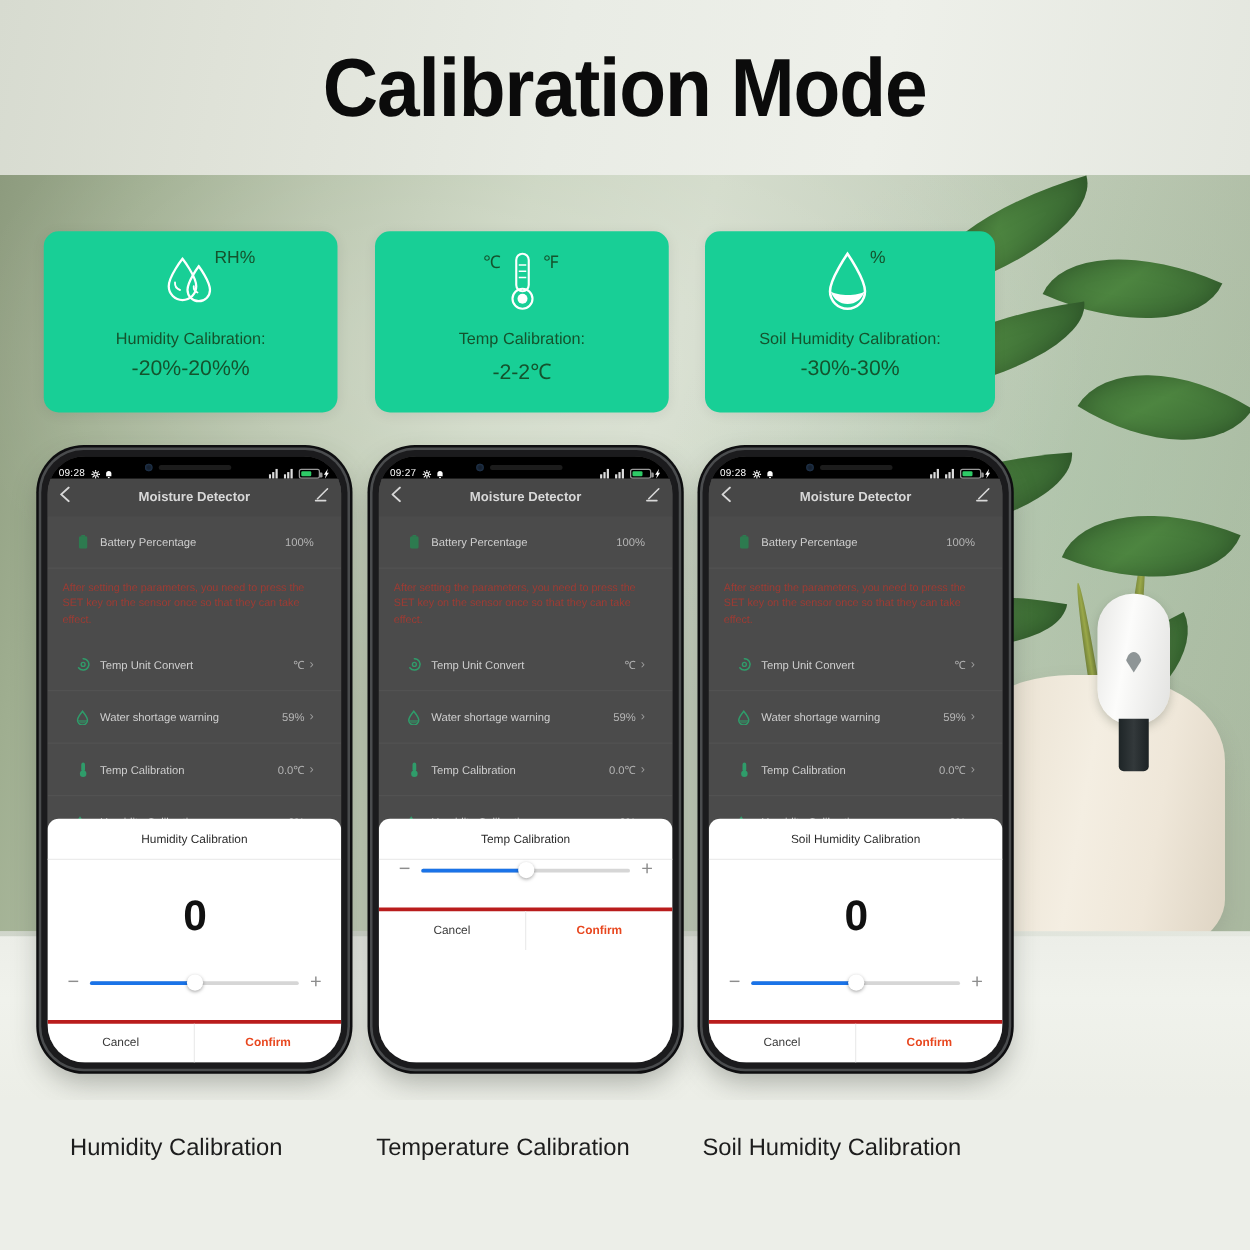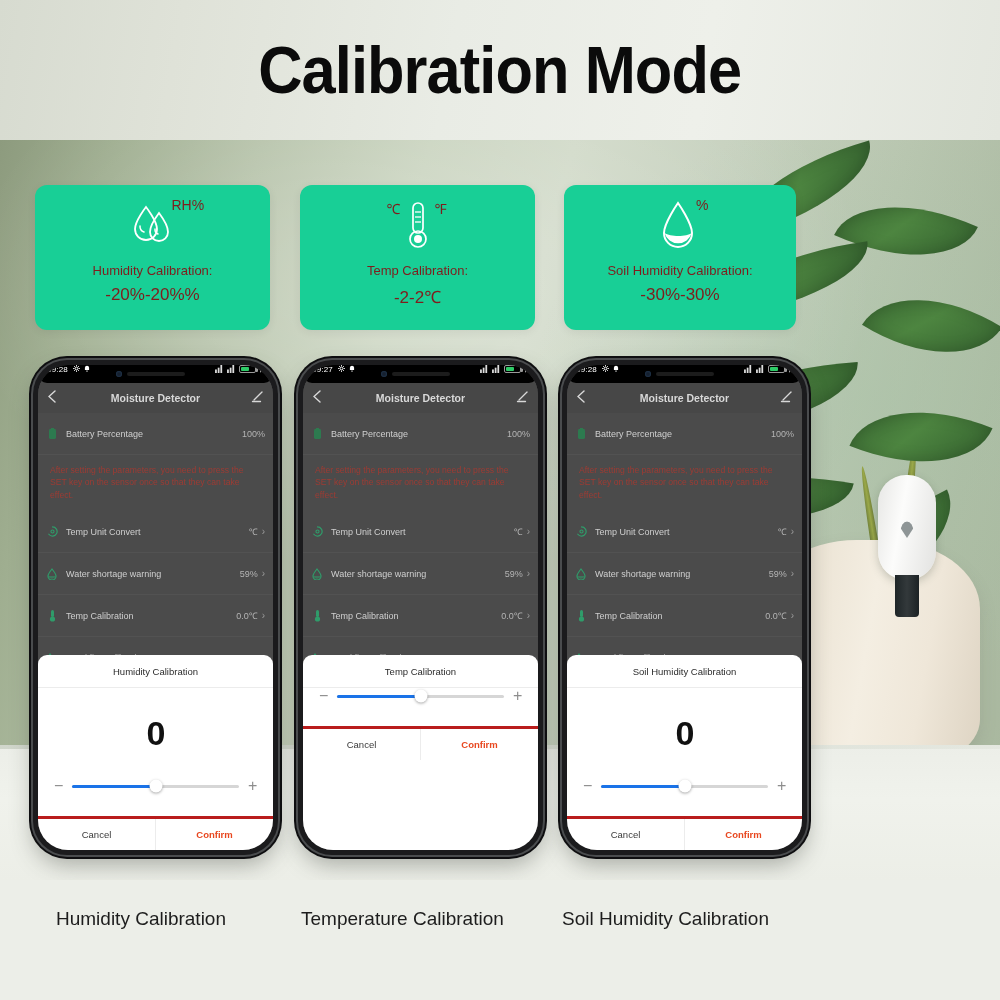--- a/index.html
+++ b/index.html
@@ -70,21 +70,21 @@
     background:linear-gradient(90deg,#6f7f39,#9aa849,#6e7c36);
     border-radius:50%;
   }
 
   
   .cards{ position:absolute; left:0; top:185px; width:1000px; height:145px; }
   .card{
     position:absolute; top:0; height:145px; width:235px;
     background:#18cf96; border-radius:12px;
     display:flex; flex-direction:column; align-items:center;
-    color:#7f1d1d; padding-top:14px;
+    color:#14532d; padding-top:14px;
     box-shadow:0 2px 10px rgba(0,0,0,.07);
   }
   .card.c1{ left:35px; }
   .card.c2{ left:300px; }
   .card.c3{ left:564px; width:232px; }
   .card-icon{ height:56px; display:flex; align-items:flex-start; justify-content:center; position:relative; }
   .card-title{ font-size:13px; margin-top:8px; font-weight:400; white-space:nowrap; }
   .card-range{ font-size:17px; margin-top:7px; font-weight:400; }
   .unit-lbl{ font-size:14px; position:absolute; }
 
@@ -101,22 +101,22 @@
   .phone.p2{ left:298px; }
   .phone.p3{ left:562px; }
   .screen{
     position:relative; width:100%; height:100%;
     background:#4a4a4a; border-radius:30px; overflow:hidden;
   }
 
   
   .statusbar{
     height:18px; background:#000; color:#fff;
-    display:flex; align-items:flex-start; padding:0 9px;
-    font-size:8px; position:relative;border-radius:9px;
+    display:flex; align-items:flex-end; padding:0 9px;
+    font-size:8px; position:relative;
   }
   .sb-time{ font-size:8px; letter-spacing:.2px; }
   .sb-left-icons{ display:flex; gap:4px; margin-left:5px; align-items:center; }
   .sb-right{ margin-left:auto; display:flex; gap:3px; align-items:center; }
   .notch{
     position:absolute; left:50%; top:2px; transform:translateX(-50%);
     width:92px; height:13px; background:#000; border-radius:8px;
     display:flex; align-items:center; gap:5px; padding-left:6px;
   }
   .cam{ width:6px; height:6px; border-radius:50%; background:#16202e; box-shadow:inset 0 0 2px #2b4b70; }
@@ -133,21 +133,21 @@
     height:30px; display:flex; align-items:center; justify-content:center;
     position:relative; color:#d8d8d8; background:#474747;
   }
   .app-title{ font-size:10.5px; font-weight:bold; }
   .hdr-back{ position:absolute; left:10px; top:50%; transform:translateY(-50%); }
   .hdr-edit{ position:absolute; right:10px; top:50%; transform:translateY(-50%); }
 
   
   .app-body{ background:#4b4b4b; height:100%; }
   .row{
-    height:42px; display:flex; align-items:center; padding:0 8px;
+    height:42px; display:flex; align-items:center; padding:0 22px;
     color:#cfcfcf; font-size:9px; gap:8px;
     border-bottom:1px solid rgba(255,255,255,.045);
   }
   .row .ico{ width:12px; display:flex; justify-content:center; }
   .row .val{ margin-left:auto; color:#b4b4b4; font-size:9px; display:flex; align-items:center; gap:4px; }
   .chev{ color:#9a9a9a; font-size:10px; }
   .warn{
     color:#9e3b33; font-size:8.6px; line-height:1.45; padding:9px 12px 10px 12px;
   }
 

